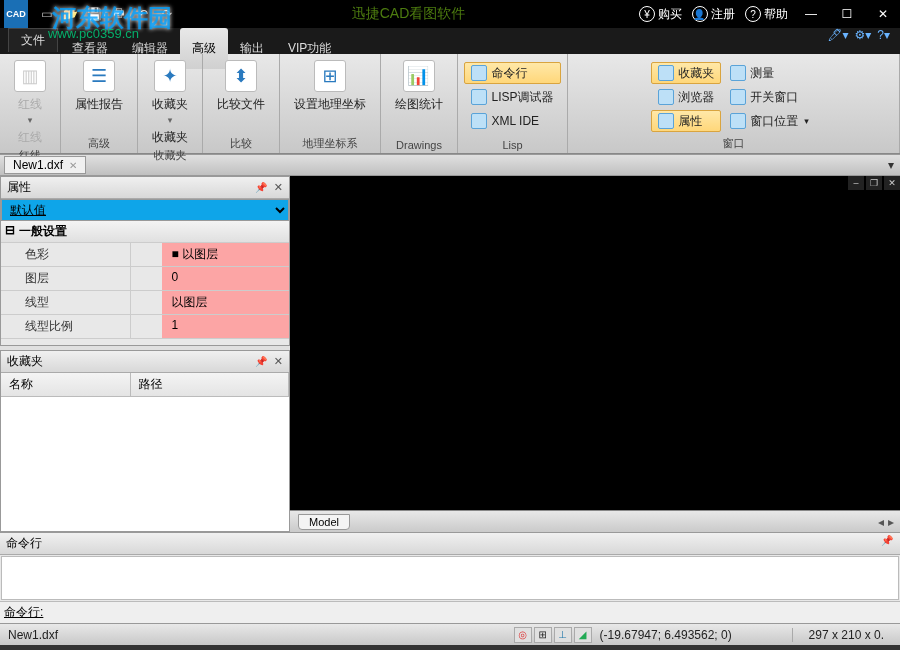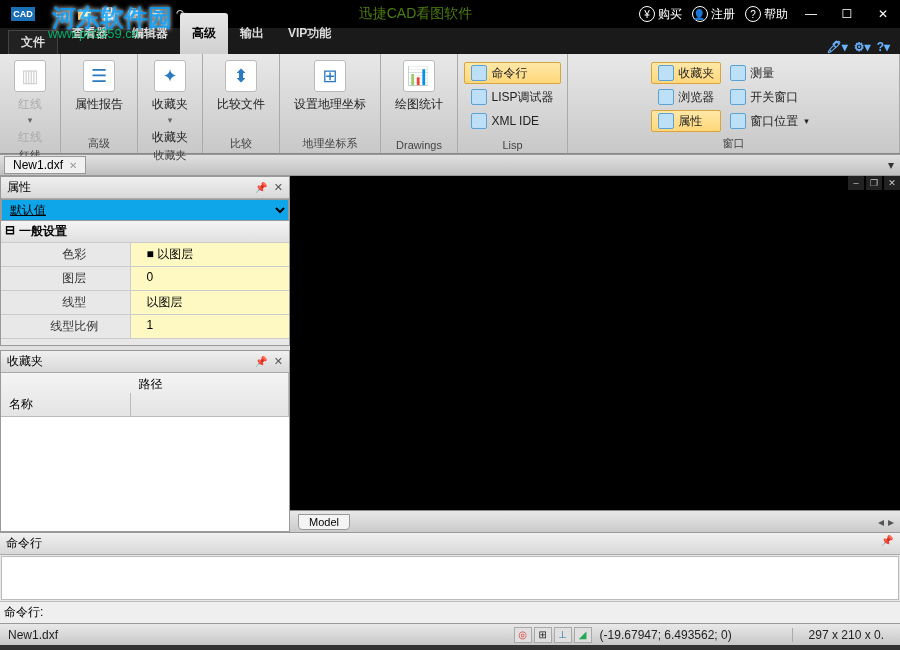--- a/index.html
+++ b/index.html
@@ -1,33 +1,33 @@
 <!DOCTYPE html>
 <html><head>
 <meta charset="utf-8">
 <style>
 * { margin: 0; padding: 0; box-sizing: border-box; font-family: "Microsoft YaHei", sans-serif; font-size: 12px; }
 body { width: 900px; height: 650px; background: #333; overflow: hidden; }
 
 
 .titlebar { height: 28px; background: #000; display: flex; align-items: center; color: #fff; }
-.titlebar .cad-logo { width: 24px; height: 14px; background: #1a6fb5; margin: 0 11px; display: flex; align-items: center; justify-content: center; font-size: 9px; font-weight: bold; }
+.titlebar .cad-logo { width: 24px; height: 28px; background: #1a6fb5; margin: 0 4px; display: flex; align-items: center; justify-content: center; font-size: 9px; font-weight: bold; }
 .titlebar .qat { display: flex; gap: 2px; margin-left: 4px; }
 .titlebar .qat-btn { width: 22px; height: 22px; display: flex; align-items: center; justify-content: center; color: #ccc; }
 .titlebar .app-title { flex: 1; text-align: center; font-size: 14px; color: #4d7c0f; }
 .titlebar .right { display: flex; align-items: center; gap: 10px; margin-right: 4px; }
 .titlebar .right-item { display: flex; align-items: center; gap: 3px; color: #fff; cursor: pointer; }
 .titlebar .win-btn { width: 26px; height: 20px; display: flex; align-items: center; justify-content: center; color: #fff; cursor: pointer; }
 
 
 .watermark { position: absolute; top: 2px; left: 8px; font-size: 24px; font-weight: bold; color: rgba(0,160,255,0.8); text-shadow: 0 0 4px #fff; pointer-events: none; z-index: 100; margin-left: 44px; }
 .watermark-url { position: absolute; top: 26px; left: 48px; font-size: 13px; color: rgba(0,200,120,0.85); font-weight: normal; pointer-events: none; z-index: 100; }
 
 
-.tabstrip { height: 26px; background: #1a1a1a; display: flex; align-items: flex-end; padding-left: 8px; font-weight: bold; }
+.tabstrip { height: 26px; background: #1a1a1a; display: flex; align-items: flex-start; padding-left: 8px; }
 .tabstrip .app-menu { width: 50px; height: 24px; background: #222; color: #ddd; display: flex; align-items: center; justify-content: center; border: 1px solid #444; border-bottom: none; margin-right: 2px; }
 .tabstrip .tab { padding: 12px 12px; color: #ddd; cursor: pointer; }
 .tabstrip .tab.active { background: linear-gradient(#e8e8e8,#d0d0d0); color: #000; border-radius: 3px 3px 0 0; }
 .tabstrip .spacer { flex: 1; }
 .tabstrip .help-icons { display: flex; gap: 6px; margin-right: 10px; align-items: center; color: #6ab4ff; }
 
 
 .ribbon { height: 100px; background: linear-gradient(#e8e8e8,#c8c8c8); display: flex; border-bottom: 1px solid #888; }
 .ribbon-group { border-right: 1px solid #aaa; display: flex; flex-direction: column; align-items: center; padding: 4px 6px 0 6px; }
 .ribbon-group .big-btn { display: flex; flex-direction: column; align-items: center; gap: 2px; padding: 2px 8px; cursor: pointer; }
@@ -53,39 +53,39 @@
 .main { display: flex; height: 356px; background: #444; }
 .panels { width: 290px; display: flex; flex-direction: column; background: #e0e0e0; }
 .panel { border: 1px solid #999; background: #e8e8e8; display: flex; flex-direction: column; }
 .panel-header { background: linear-gradient(#f0f0f0,#d8d8d8); border-bottom: 1px solid #aaa; padding: 2px 6px; display: flex; align-items: center; font-size: 12px; }
 .panel-header .pin { margin-left: auto; font-size: 10px; color: #555; }
 .panel-header .x { margin-left: 6px; font-size: 11px; color: #555; }
 .prop-select { width: 100%; border: 1px solid #999; padding: 2px 4px; background: #0ea5e9; font-size: 12px; text-decoration: underline; }
 .prop-grid { flex: 1; overflow: auto; }
 .prop-row { display: flex; border-bottom: 1px solid #ccc; font-size: 12px; }
 .prop-row.section { background: linear-gradient(#f4f4f4,#e0e0e0); font-weight: bold; padding: 2px 4px; }
-.prop-row .k { width: 45%; padding: 3px 6px 3px 24px; border-right: 1px solid #ccc; color: #333; text-align: center; }
-.prop-row .v { flex: 1; padding: 3px 16px; background: #fef9c3; }
+.prop-row .k { width: 45%; padding: 3px 6px 3px 24px; border-right: 1px solid #ccc; color: #333; text-align: left; }
+.prop-row .v { flex: 1; padding: 3px 10px; background: #fca5a5; margin-left: 31px; }
 .fav-grid { flex: 1; background: #fff; }
 .fav-head { display: flex; background: linear-gradient(#f4f4f4,#e4e4e4); border-bottom: 1px solid #bbb; }
 .fav-head div { padding: 3px 8px; border-right: 1px solid #bbb; font-size: 12px; }
 
 .viewport { flex: 1; background: #000; position: relative; display: flex; flex-direction: column; }
 .viewport-header { position: absolute; top: 0; right: 0; display: flex; gap: 2px; background: #000; }
 .viewport-header .vb { width: 16px; height: 14px; background: #222; color: #ccc; display: flex; align-items: center; justify-content: center; font-size: 9px; cursor: pointer; }
 .model-tabs { height: 22px; background: linear-gradient(#e8e8e8,#cacaca); border-top: 1px solid #888; display: flex; align-items: center; padding-left: 8px; margin-top: auto; }
 .model-tab { background: #f4f4f4; border: 1px solid #999; padding: 1px 10px; font-size: 11px; border-radius: 0 0 4px 4px; }
 .model-tabs .nav { margin-left: auto; margin-right: 6px; display: flex; gap: 4px; color: #555; }
 
 
 .cmd-panel { background: #e8e8e8; border-top: 1px solid #999; }
 .cmd-header { background: linear-gradient(#f0f0f0,#d8d8d8); border-bottom: 1px solid #aaa; padding: 2px 6px; display: flex; font-size: 12px; }
 .cmd-header .pin { margin-left: auto; font-size: 10px; }
 .cmd-body { height: 44px; background: #fff; border: 1px solid #bbb; margin: 1px; }
-.cmd-input { display: flex; align-items: flex-end; padding: 2px 4px; background: #efefef; border-top: 1px solid #bbb; font-size: 12px; }
+.cmd-input { display: flex; align-items: flex-end; padding: 2px 4px; background: #efefef; border-top: 1px solid #bbb; font-size: 12px; text-decoration: underline; }
 .cmd-input input { flex: 1; border: none; background: transparent; outline: none; font-size: 12px; margin-left: 4px; }
 
 
 .statusbar { height: 22px; background: linear-gradient(#e8e8e8,#c8c8c8); display: flex; align-items: center; border-top: 1px solid #999; font-size: 11px; color: #222; }
 .statusbar .sb-left { padding: 0 8px; }
 .statusbar .sb-icons { margin-left: auto; display: flex; gap: 2px; }
 .statusbar .sb-ic { width: 18px; height: 16px; border: 1px solid #aaa; background: #e0e0e0; display: flex; align-items: center; justify-content: center; font-size: 10px; }
 .statusbar .sb-coords { padding: 0 8px; min-width: 200px; }
 .statusbar .sb-dims { padding: 0 16px; border-left: 1px solid #aaa; }
 
@@ -287,21 +287,21 @@
     </div>
 
     <div class="panel" style="flex:1; margin-top:4px;">
       <div class="panel-header">
         <span>收藏夹</span>
         <span class="pin">📌</span>
         <span class="x">✕</span>
       </div>
       <div class="fav-grid">
         <div class="fav-head">
-          <div style="width:45%;margin-top:20px;">名称</div>
+          <div style="width:45%;">名称</div>
           <div style="flex:1;">路径</div>
         </div>
       </div>
     </div>
   </div>
 
   <div class="viewport">
     <div class="viewport-header">
       <div class="vb">–</div>
       <div class="vb">❐</div>

